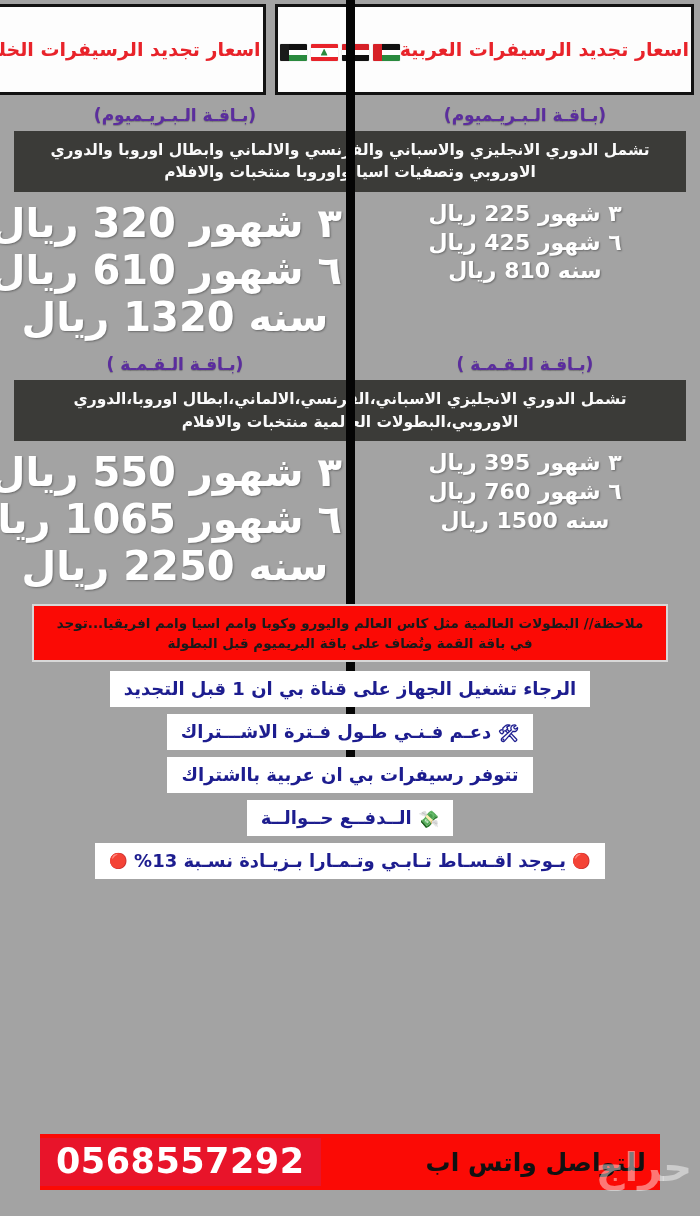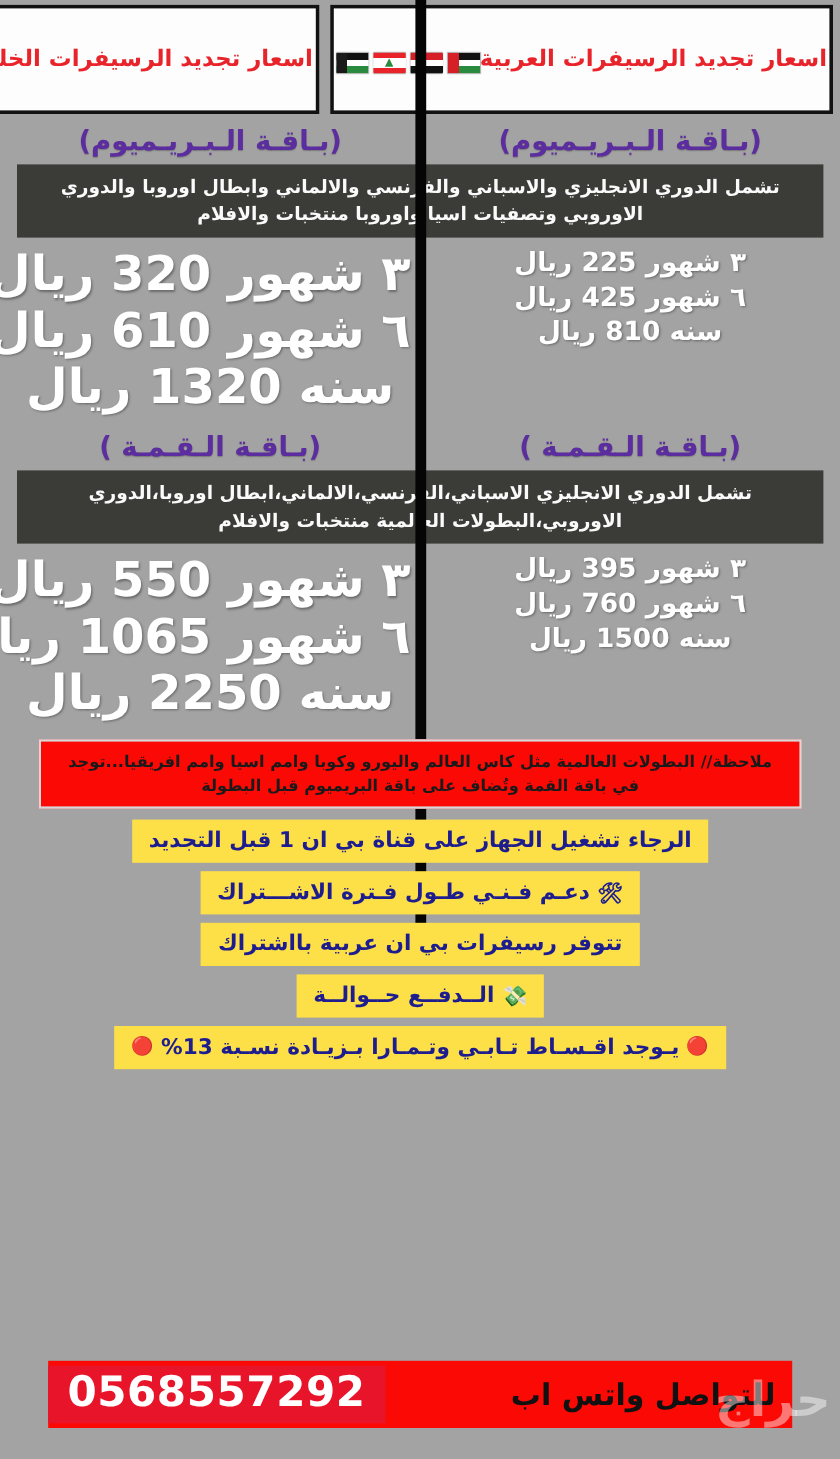--- a/index.html
+++ b/index.html
@@ -101,21 +101,21 @@
     display: flex;
     width: 700px;
   }
   .col {
     width: 350px;
     padding: 0 10px;
   }
 
   .pkg-title {
     color: #5b2d9e;
-    font-size: 23px;
+    font-size: 17px;
     font-weight: bold;
     text-align: center;
     letter-spacing: 1px;
     text-shadow: 0 1px 1px rgba(0,0,0,0.25);
     padding: 10px 0 6px 0;
     white-space: nowrap;
   }
 
   .desc-box {
     background: #3b3b38;
@@ -164,21 +164,21 @@
   .bars {
     display: flex;
     flex-direction: column;
     align-items: center;
     gap: 7px;
     margin-top: 9px;
     position: relative;
     z-index: 8;
   }
   .bar {
-    background: #fde047;
+    background: #ffffff;
     color: #1d1d8f;
     font-weight: bold;
     text-align: center;
     padding: 7px 14px;
     font-size: 18px;
     white-space: nowrap;
     line-height: 1.2;
   }
   .bar-emoji { font-size: 17px; vertical-align: -1px; }
   .bar-spaced { letter-spacing: 1.2px; }

